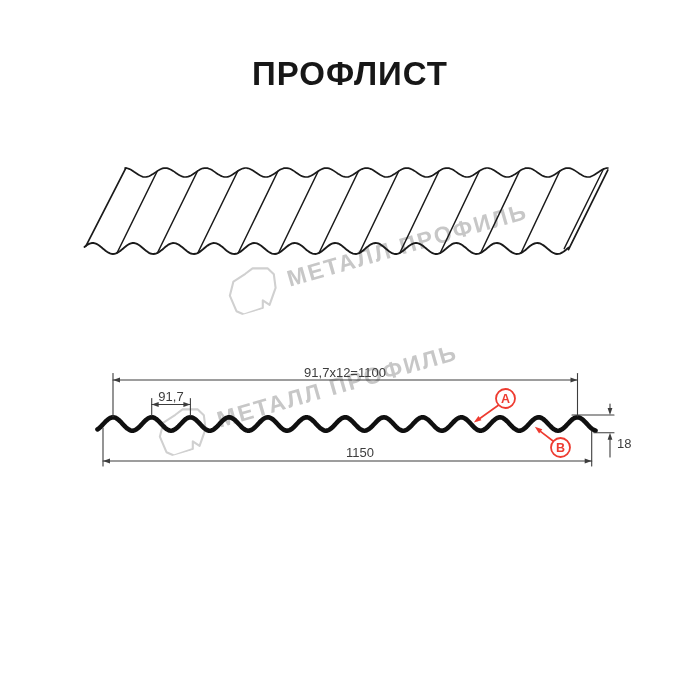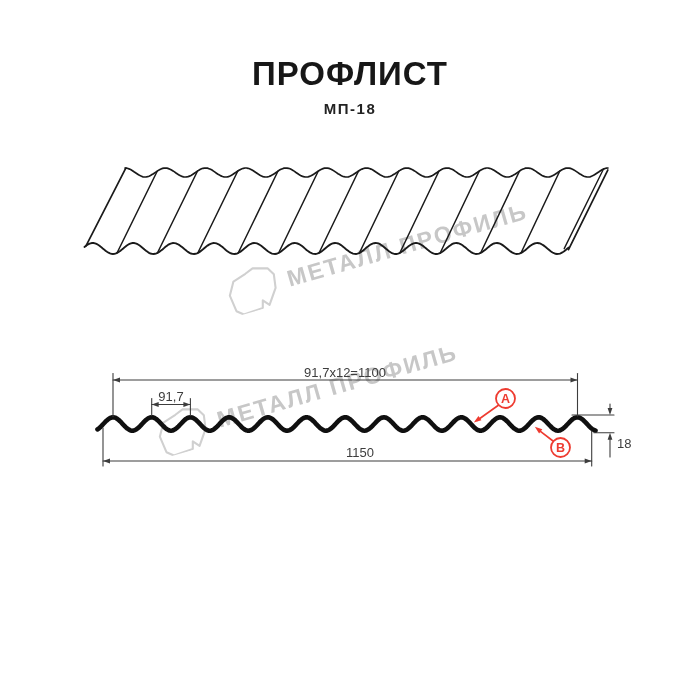--- a/index.html
+++ b/index.html
@@ -32,21 +32,20 @@
   svg.drawing{position:absolute;left:0;top:0;z-index:1;}
   .dim-text{font-size:13px;fill:#3d3d3d;font-weight:400;}
   .red-text{font-size:12.5px;font-weight:700;fill:#ee3b30;}
 </style>
 </head>
 <body>
 
 <div class="page">
 
   <div class="title">ПРОФЛИСТ</div>
-  <div class="subtitle">МП-18</div>
 
   <div class="watermark wm1">
     <svg class="wm-logo" width="54" height="44" viewBox="0 0 50 42">
       <polygon points="4,37 2,21 9,9 22,5 30,2 44,6 48,13 46,26 36,40 31,34 29,41 10,42" fill="none" stroke="#d0d0d0" stroke-width="2" stroke-linejoin="round"></polygon>
     </svg>
     <span>МЕТАЛЛ ПРОФИЛЬ</span>
   </div>
 
   <div class="watermark wm2">
     <svg class="wm-logo" width="54" height="44" viewBox="0 0 50 42">

